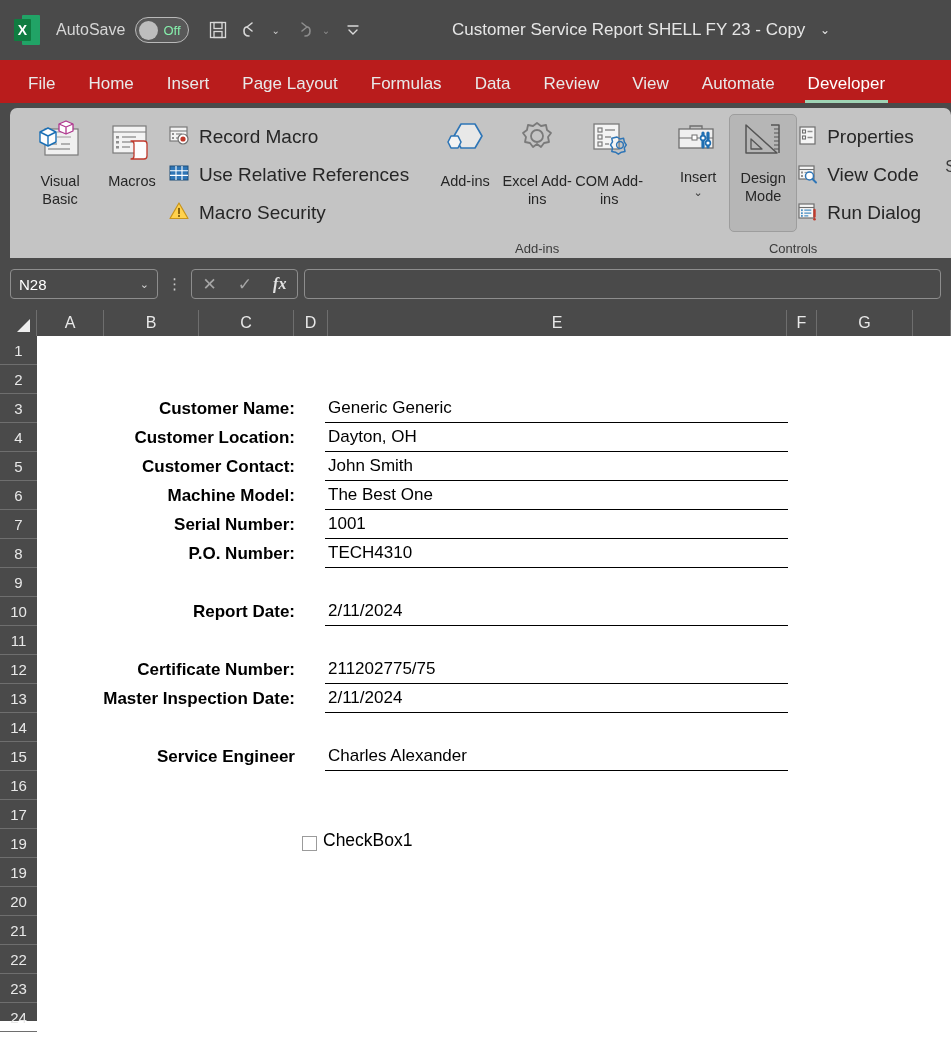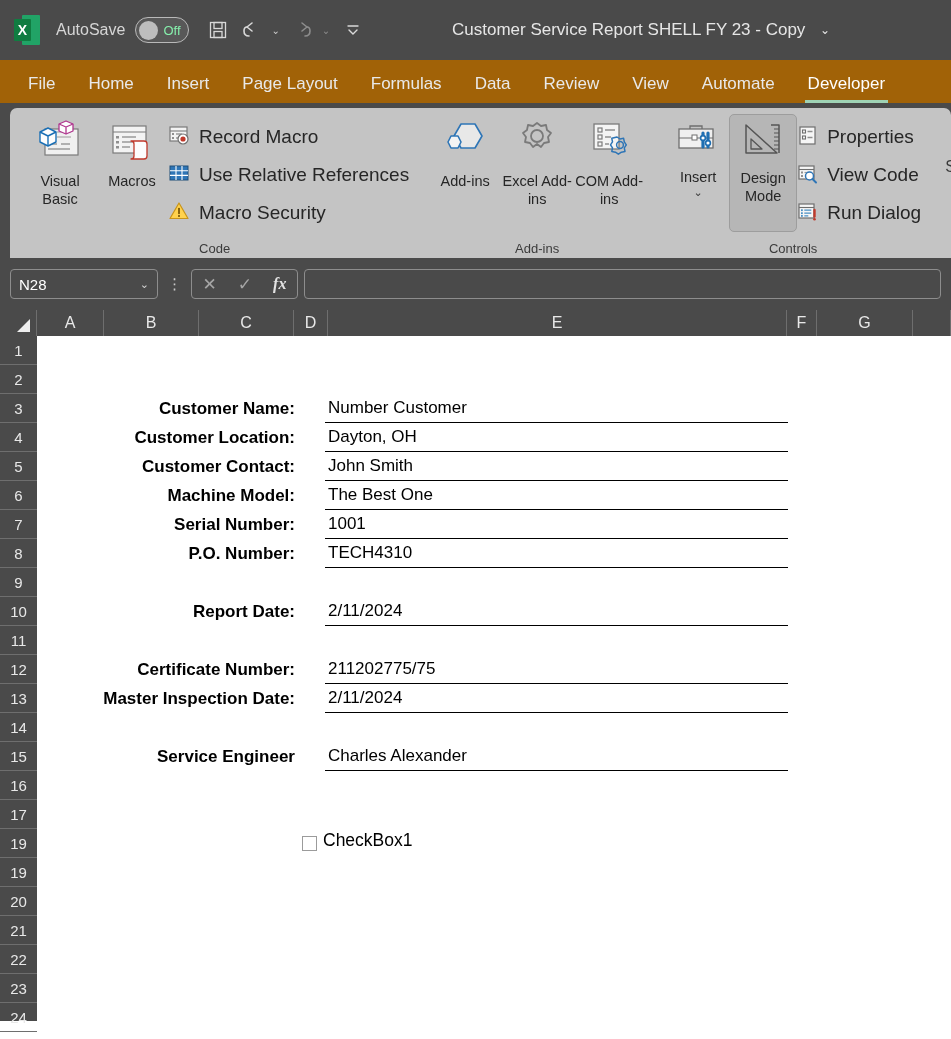--- a/index.html
+++ b/index.html
@@ -59,21 +59,21 @@
     color: #e6e6e6; font-size: 17px; white-space: nowrap;
     position: absolute; left: 452px; top: 50%; transform: translateY(-50%);
   }
   .doc-caret {
     color: #e6e6e6; font-size: 12px;
     position: absolute; left: 820px; top: 50%; transform: translateY(-50%);
   }
 
   
   .tabbar {
-    height: 43px; background: #a16207;
+    height: 43px; background: #b91c1c;
     display: flex; align-items: flex-end; padding-left: 28px;
   }
   .tab {
     color: #e9e9e9; font-size: 17px; padding: 0 0 9px 0; margin-right: 33px;
     white-space: nowrap; position: relative;
   }
   .tab.active { color: #ffffff; }
   .tab.active::after {
     content: ""; position: absolute; left: -3px; right: -3px; bottom: 0;
     height: 3px; background: #9fd2b4;
@@ -308,21 +308,20 @@
                 <svg width="22" height="22" viewBox="0 0 22 22">
                   <path d="M11 3 L20 18.5 H2 Z" fill="#ffd24d" stroke="#c8941a" stroke-width="1.2" stroke-linejoin="round"></path>
                   <path d="M11 8.5 v5" stroke="#6b4b00" stroke-width="1.6" stroke-linecap="round"></path>
                   <circle cx="11" cy="16" r="1" fill="#6b4b00"></circle>
                 </svg>
               </span>
               <span class="lbl">Macro Security</span>
             </div>
           </div>
         </div>
-        <div class="group-label">Code</div>
       </div>
 
       <div class="group-sep"></div>
 
       <div class="group" style="">
         <div style="display:flex;">
           <div class="bigbtn">
             <span class="ico">
               <svg width="48" height="44" viewBox="0 0 48 44">
                 <path d="M20 4 L34 4 L41 16 L34 28 L20 28 L13 16 Z" fill="#e8e8e8" stroke="#2e75b6" stroke-width="1.6" stroke-linejoin="round"></path>
@@ -511,21 +510,21 @@
         <div class="rowcell">20</div>
         <div class="rowcell">21</div>
         <div class="rowcell">22</div>
         <div class="rowcell">23</div>
         <div class="rowcell">24</div>
       </div>
 
       <div class="sheet">
 
         <div class="lbl-cell" style="left:0;width:258px;top:58px;">Customer Name:</div>
-        <div class="val-cell" style="left:288px;width:463px;top:58px;">Number Customer</div>
+        <div class="val-cell" style="left:288px;width:463px;top:58px;">Generic Generic</div>
 
         <div class="lbl-cell" style="left:0;width:258px;top:87px;">Customer Location:</div>
         <div class="val-cell" style="left:288px;width:463px;top:87px;">Dayton, OH</div>
 
         <div class="lbl-cell" style="left:0;width:258px;top:116px;">Customer Contact:</div>
         <div class="val-cell" style="left:288px;width:463px;top:116px;">John Smith</div>
 
         <div class="lbl-cell" style="left:0;width:258px;top:145px;">Machine Model:</div>
         <div class="val-cell" style="left:288px;width:463px;top:145px;">The Best One</div>
 

